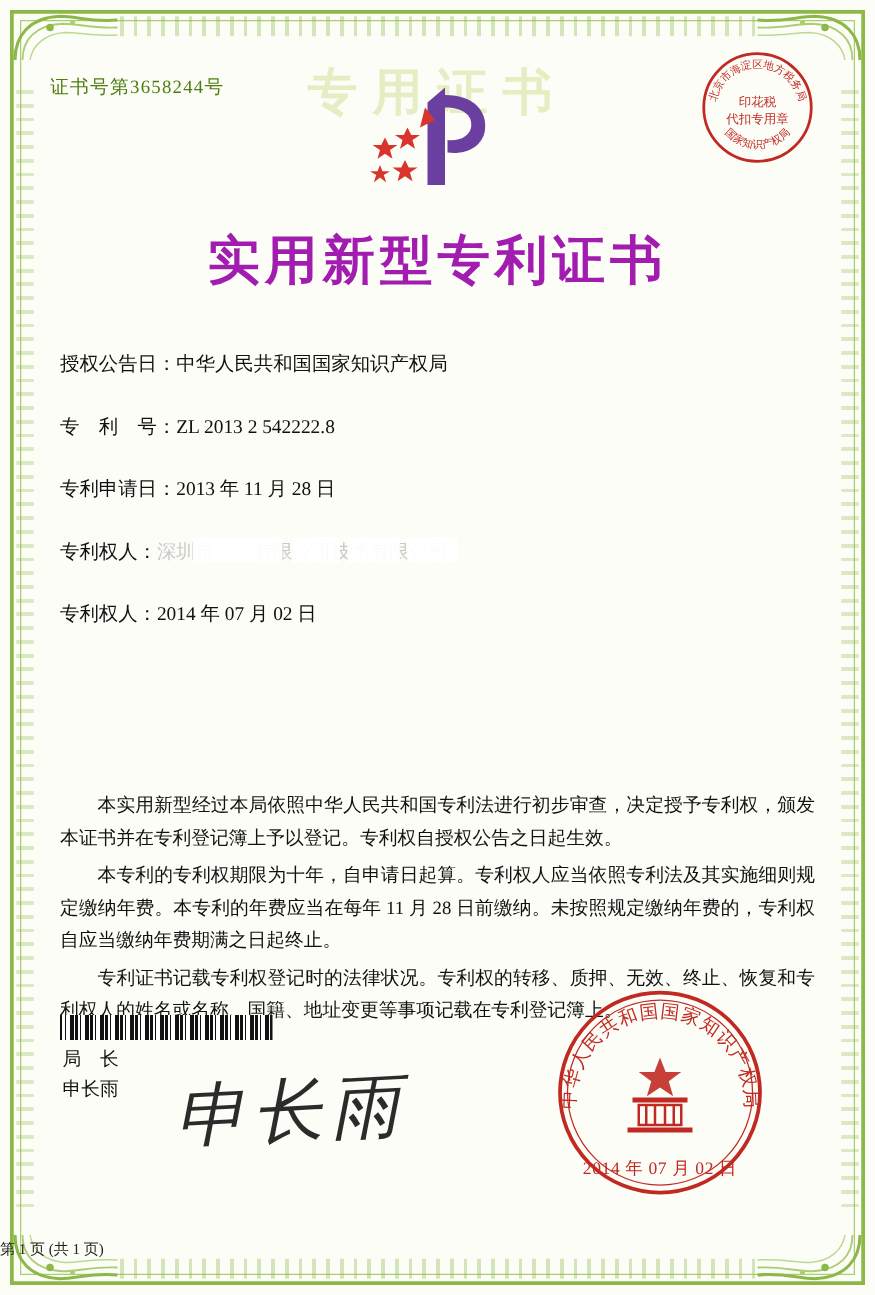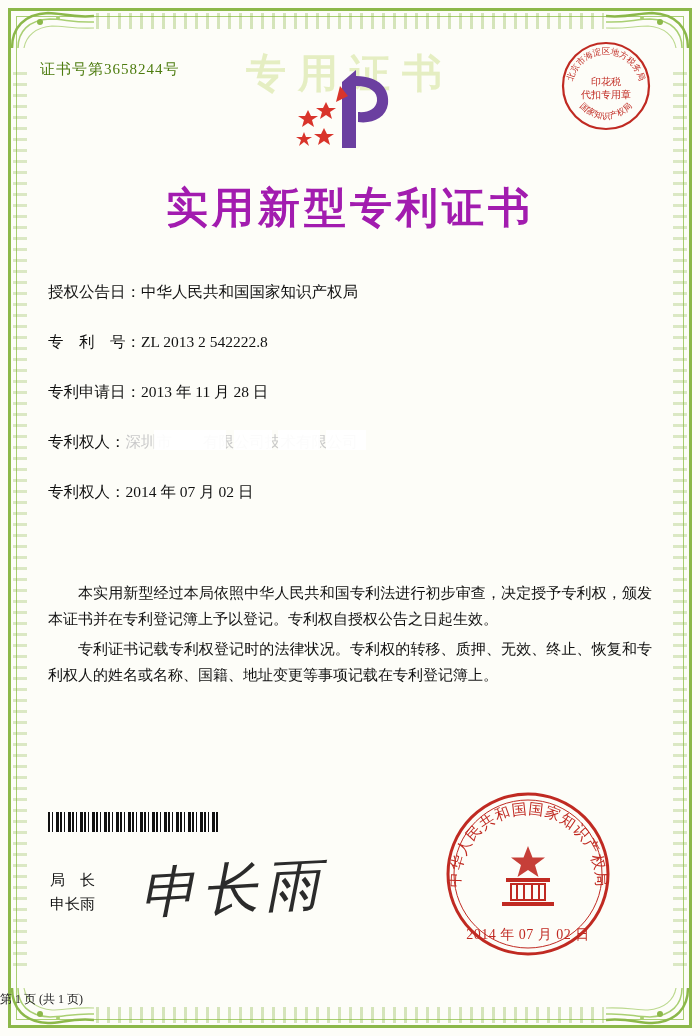--- a/index.html
+++ b/index.html
@@ -156,21 +156,21 @@
   .r2 { left: 108px; top: -2px; width: 38px; height: 20px; }
   .r3 { left: 152px; top: -2px; width: 42px; height: 20px; }
   .r4 { left: 200px; top: -2px; width: 40px; height: 20px; }
   .faded { color: #c9c9c9; }
 
   
   .body-text {
     position: absolute;
     left: 48px;
     right: 48px;
-    top: 580px;
+    top: 632px;
     font-size: 15px;
     line-height: 26px;
     color: #111;
     text-align: justify;
   }
   .body-text p {
     margin: 0 0 4px 0;
     text-indent: 2em;
   }
 
@@ -188,21 +188,21 @@
         #111 4px, #111 5px,
         #fff 5px, #fff 8px,
         #111 8px, #111 11px,
         #fff 11px, #fff 12px);
   }
 
   
   .sig-block {
     position: absolute;
     left: 50px;
-    top: 868px;
+    top: 836px;
     font-size: 15px;
     line-height: 24px;
     color: #111;
   }
   .signature {
     position: absolute;
     left: 140px;
     top: 852px;
     font-size: 56px;
     color: #1a1a1a;
@@ -340,20 +340,21 @@
     <div class="field-row">
       <span class="label">专利权人：</span><span class="redacted-wrap"><span class="value faded">深圳市　　有限公司技术有限公司</span><span class="redact r1"></span><span class="redact r2"></span><span class="redact r3"></span><span class="redact r4"></span></span>
     </div>
     <div class="field-row">
       <span class="label">专利权人：</span><span class="value">2014 年 07 月 02 日</span>
     </div>
   </div>
 
   <div class="body-text">
     <p>本实用新型经过本局依照中华人民共和国专利法进行初步审查，决定授予专利权，颁发本证书并在专利登记簿上予以登记。专利权自授权公告之日起生效。</p>
+    <p>本专利的专利权期限为十年，自申请日起算。专利权人应当依照专利法及其实施细则规定缴纳年费。本专利的年费应当在每年 11 月 28 日前缴纳。未按照规定缴纳年费的，专利权自应当缴纳年费期满之日起终止。</p>
     <p>专利证书记载专利权登记时的法律状况。专利权的转移、质押、无效、终止、恢复和专利权人的姓名或名称、国籍、地址变更等事项记载在专利登记簿上。</p>
   </div>
 
   <div class="barcode"></div>
 
   <div class="sig-block">
     <div>局　长</div>
     <div>申长雨</div>
   </div>
   <div class="signature">申长雨</div>

